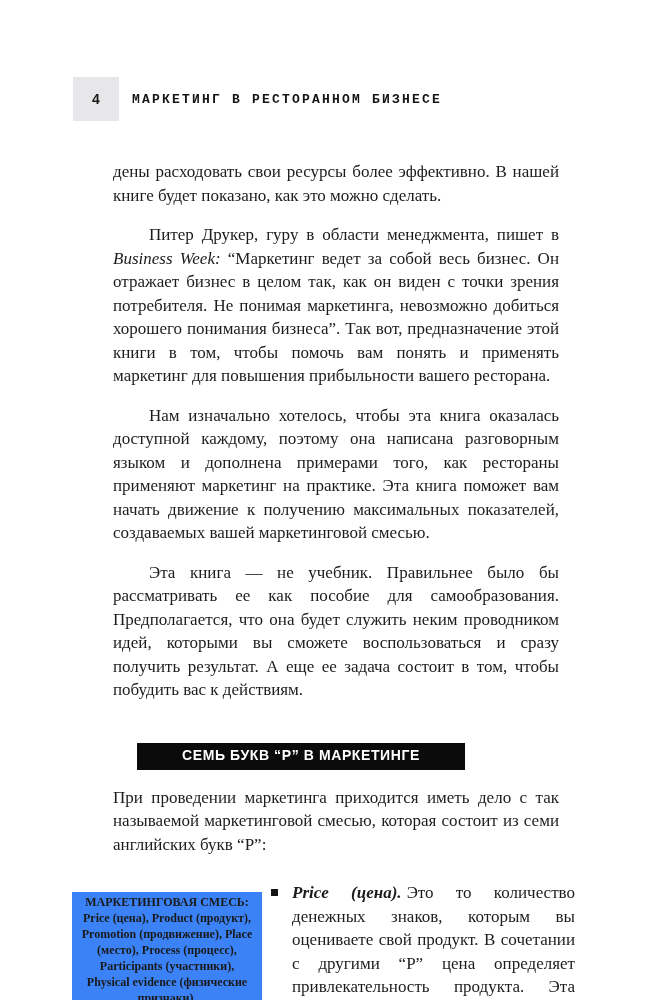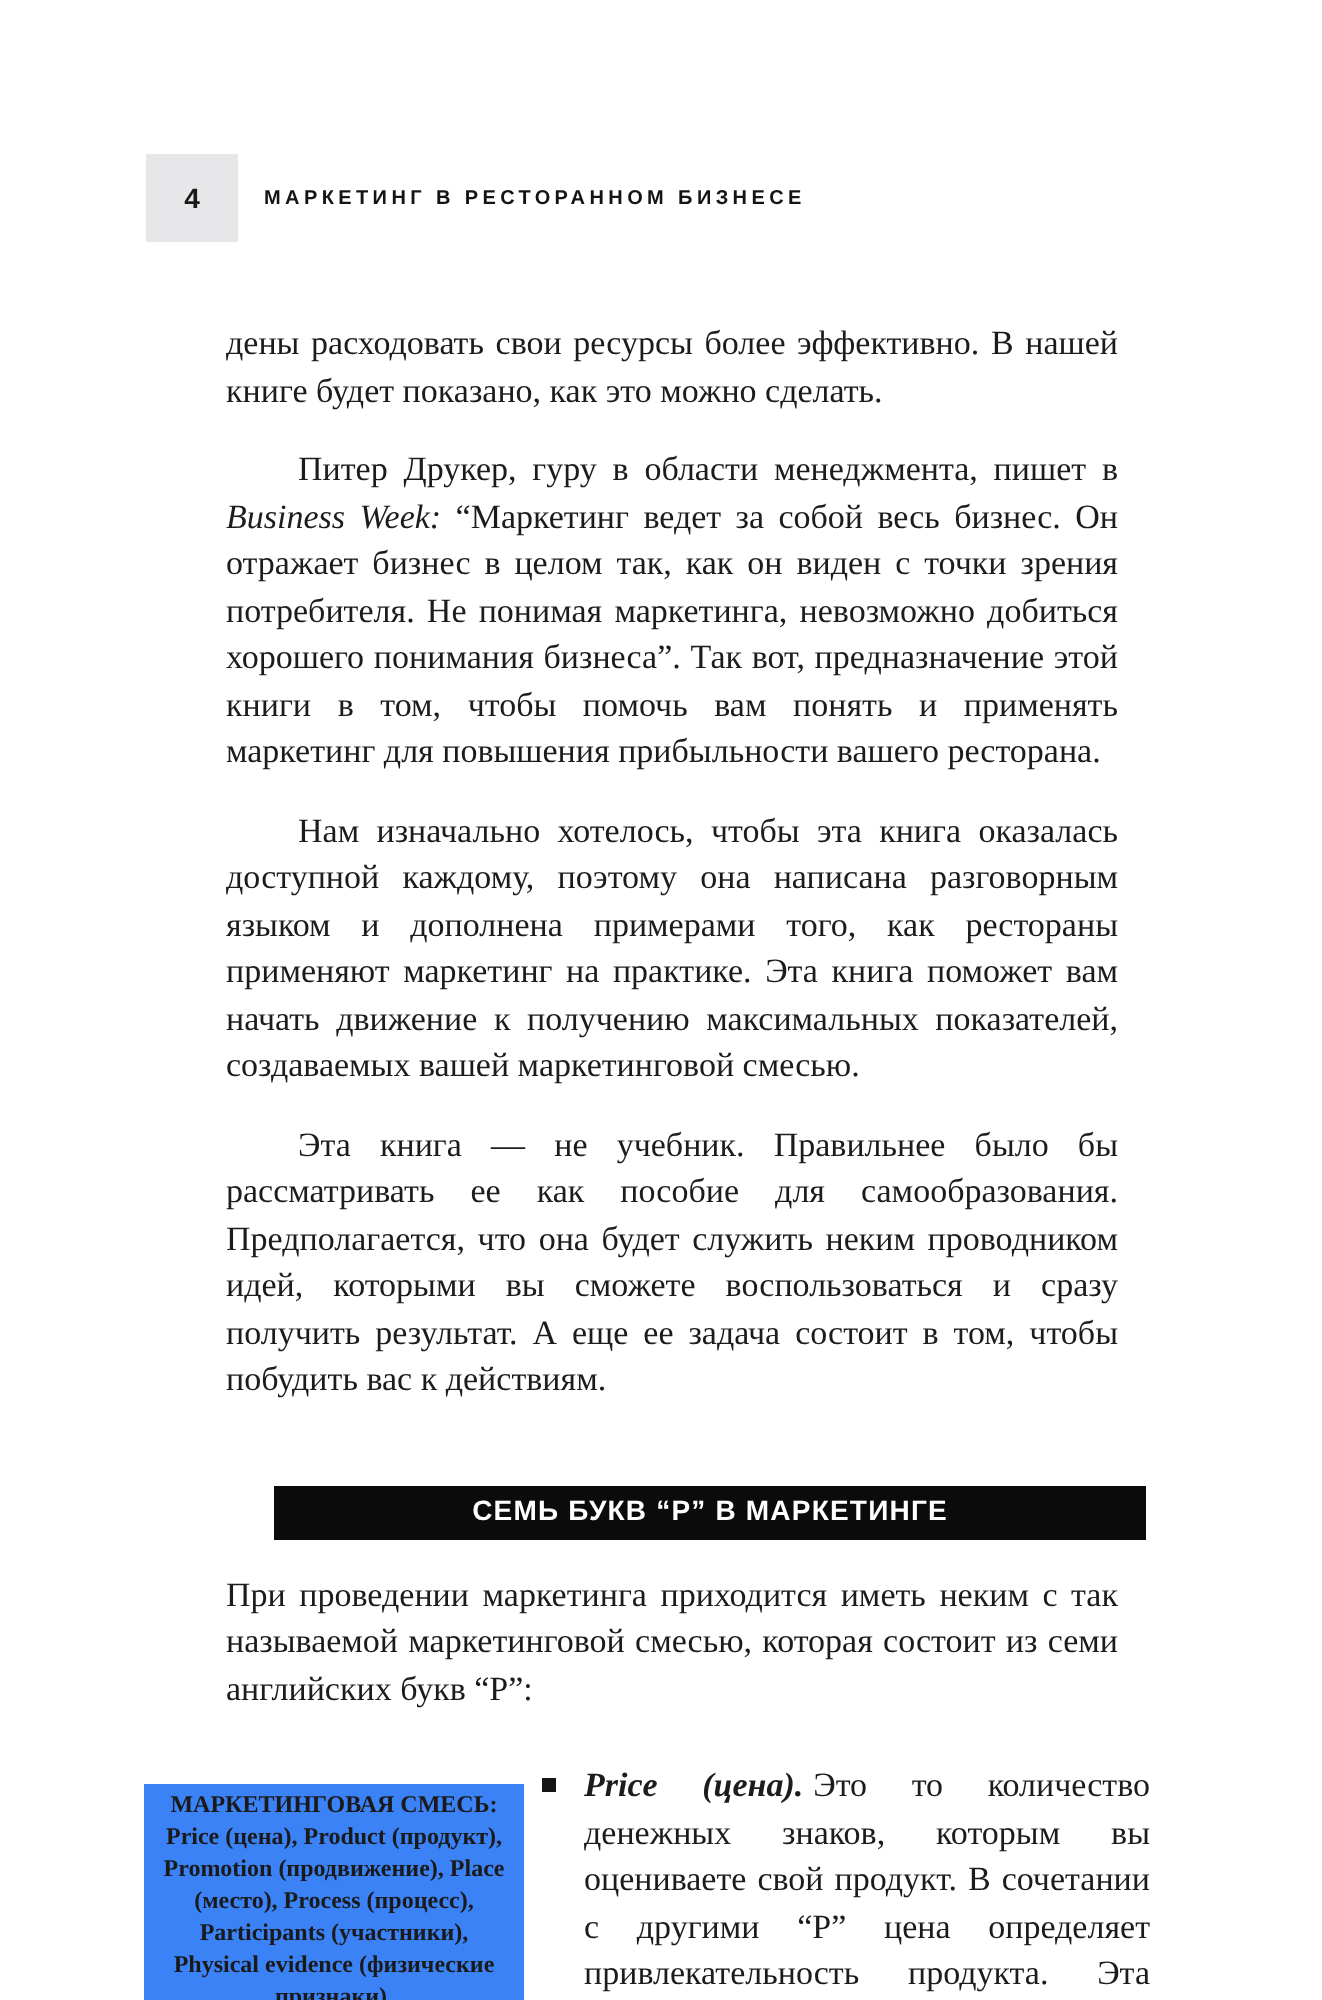--- a/index.html
+++ b/index.html
@@ -8,32 +8,32 @@
     overflow:hidden;font-family:"Liberation Serif","DejaVu Serif",serif;color:#1c1c1c;
   }
   
   .pagenum-box{
     position:absolute;left:73px;top:77px;width:46px;height:44px;
     background:#e7e7e9;display:flex;align-items:center;justify-content:center;
     font-family:"Liberation Sans","DejaVu Sans",sans-serif;font-weight:bold;font-size:14px;color:#1a1a1a;
   }
   .running-title{
     position:absolute;left:132px;top:77px;height:44px;display:flex;align-items:center;
-    font-family:Liberation Sans, sans-serif;font-weight:bold;
-    font-size:10px;letter-spacing:2.2px;color:#141414;white-space:nowrap;
+    font-family:Liberation Mono, monospace;font-weight:bold;
+    font-size:13px;letter-spacing:2.2px;color:#141414;white-space:nowrap;
   }
   
   .text-col{
     position:absolute;left:97px;top:144px;width:478px;
     font-size:17px;line-height:23.5px;text-align:justify;
   }
   .text-col p{margin:16px;padding:0;}
   p.indent{text-indent:36px;}
   .banner{
-    margin:41px 0 0 40px;width:436px;height:27px;background:#0b0b0b;
+    margin:41px 0 0 40px;width:328px;height:27px;background:#0b0b0b;
     color:#ffffff;display:flex;align-items:center;justify-content:center;
     font-family:"Liberation Sans","DejaVu Sans",sans-serif;font-weight:bold;
     font-size:14px;letter-spacing:0.6px;white-space:nowrap;
   }
   p.after-banner{margin-top:16px;}
   
   .mix-row{display:flex;align-items:flex-start;margin-top:25px;}
   .note-box{
     flex:0 0 172px;margin-left:-25px;margin-top:11px;
     background:#3b82f6;padding:2px 9px;min-height:112px;
@@ -62,21 +62,21 @@
     <p class="noindent">дены расходовать свои ресурсы более эффективно. В нашей книге будет показано, как это можно сделать.</p>
 
     <p class="indent"><span>Питер Друкер, гуру в области менеджмента, пишет в </span><i>Business Week:</i><span> “Маркетинг ведет за собой весь бизнес. Он отражает бизнес в целом так, как он виден с точки зрения потребителя. Не понимая маркетинга, невозможно добиться хорошего понимания бизнеса”. Так вот, предназначение этой книги в том, чтобы помочь вам понять и применять маркетинг для повышения прибыльности вашего ресторана.</span></p>
 
     <p class="indent">Нам изначально хотелось, чтобы эта книга оказалась доступной каждому, поэтому она написана разговорным языком и дополнена примерами того, как рестораны применяют маркетинг на практике. Эта книга поможет вам начать движение к получению максимальных показателей, создаваемых вашей маркетинговой смесью.</p>
 
     <p class="indent">Эта книга — не учебник. Правильнее было бы рассматривать ее как пособие для самообразования. Предполагается, что она будет служить неким проводником идей, которыми вы сможете воспользоваться и сразу получить результат. А еще ее задача состоит в том, чтобы побудить вас к действиям.</p>
 
     <div class="banner">СЕМЬ БУКВ “Р” В МАРКЕТИНГЕ</div>
 
-    <p class="noindent after-banner">При проведении маркетинга приходится иметь неким с так называемой маркетинговой смесью, которая состоит из семи английских букв “Р”:</p>
+    <p class="noindent after-banner">При проведении маркетинга приходится иметь дело с так называемой маркетинговой смесью, которая состоит из семи английских букв “Р”:</p>
 
     <div class="mix-row">
       <aside class="note-box">МАРКЕТИНГОВАЯ СМЕСЬ: Price (цена), Product (продукт), Promotion (продвижение), Place (место), Process (процесс), Participants (участники), Physical evidence (физические признаки).</aside>
       <div class="bullet bullet-right">
         <span class="marker"></span>
         <div class="bullet-text"><span class="term">Price (цена).</span><span>Это то количество денежных знаков, которым вы оцениваете свой продукт. В сочетании с другими “Р” цена определяет привлекательность продукта. Эта привлекательность должна соответствовать ожиданиям целевой аудитории.</span></div>
       </div>
     </div>
 
   </div>

